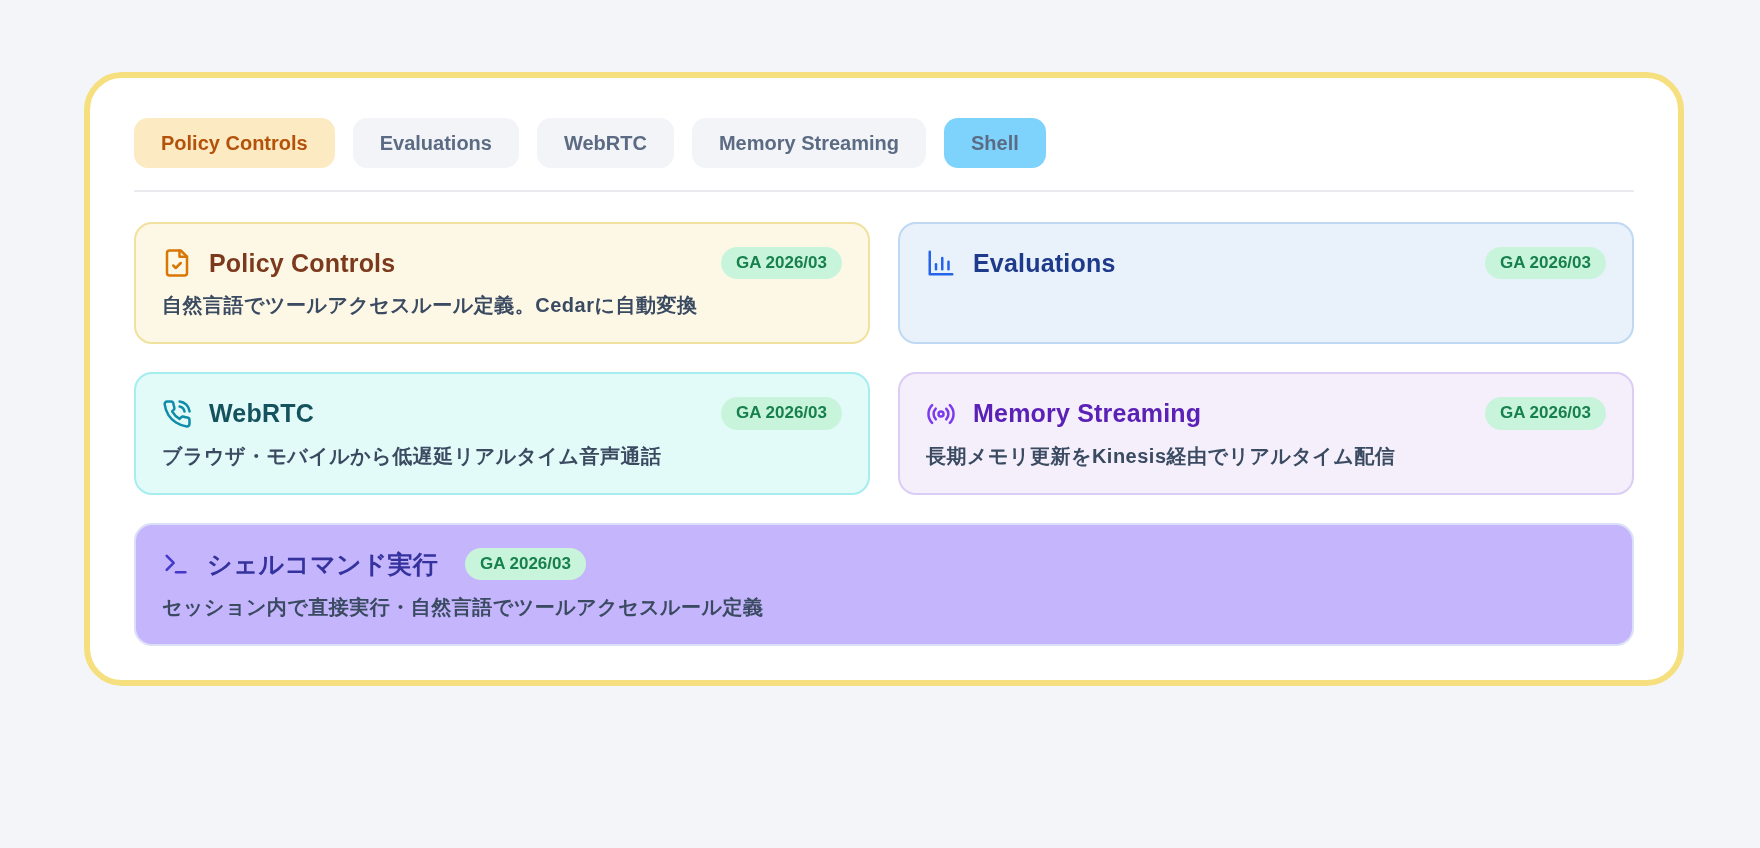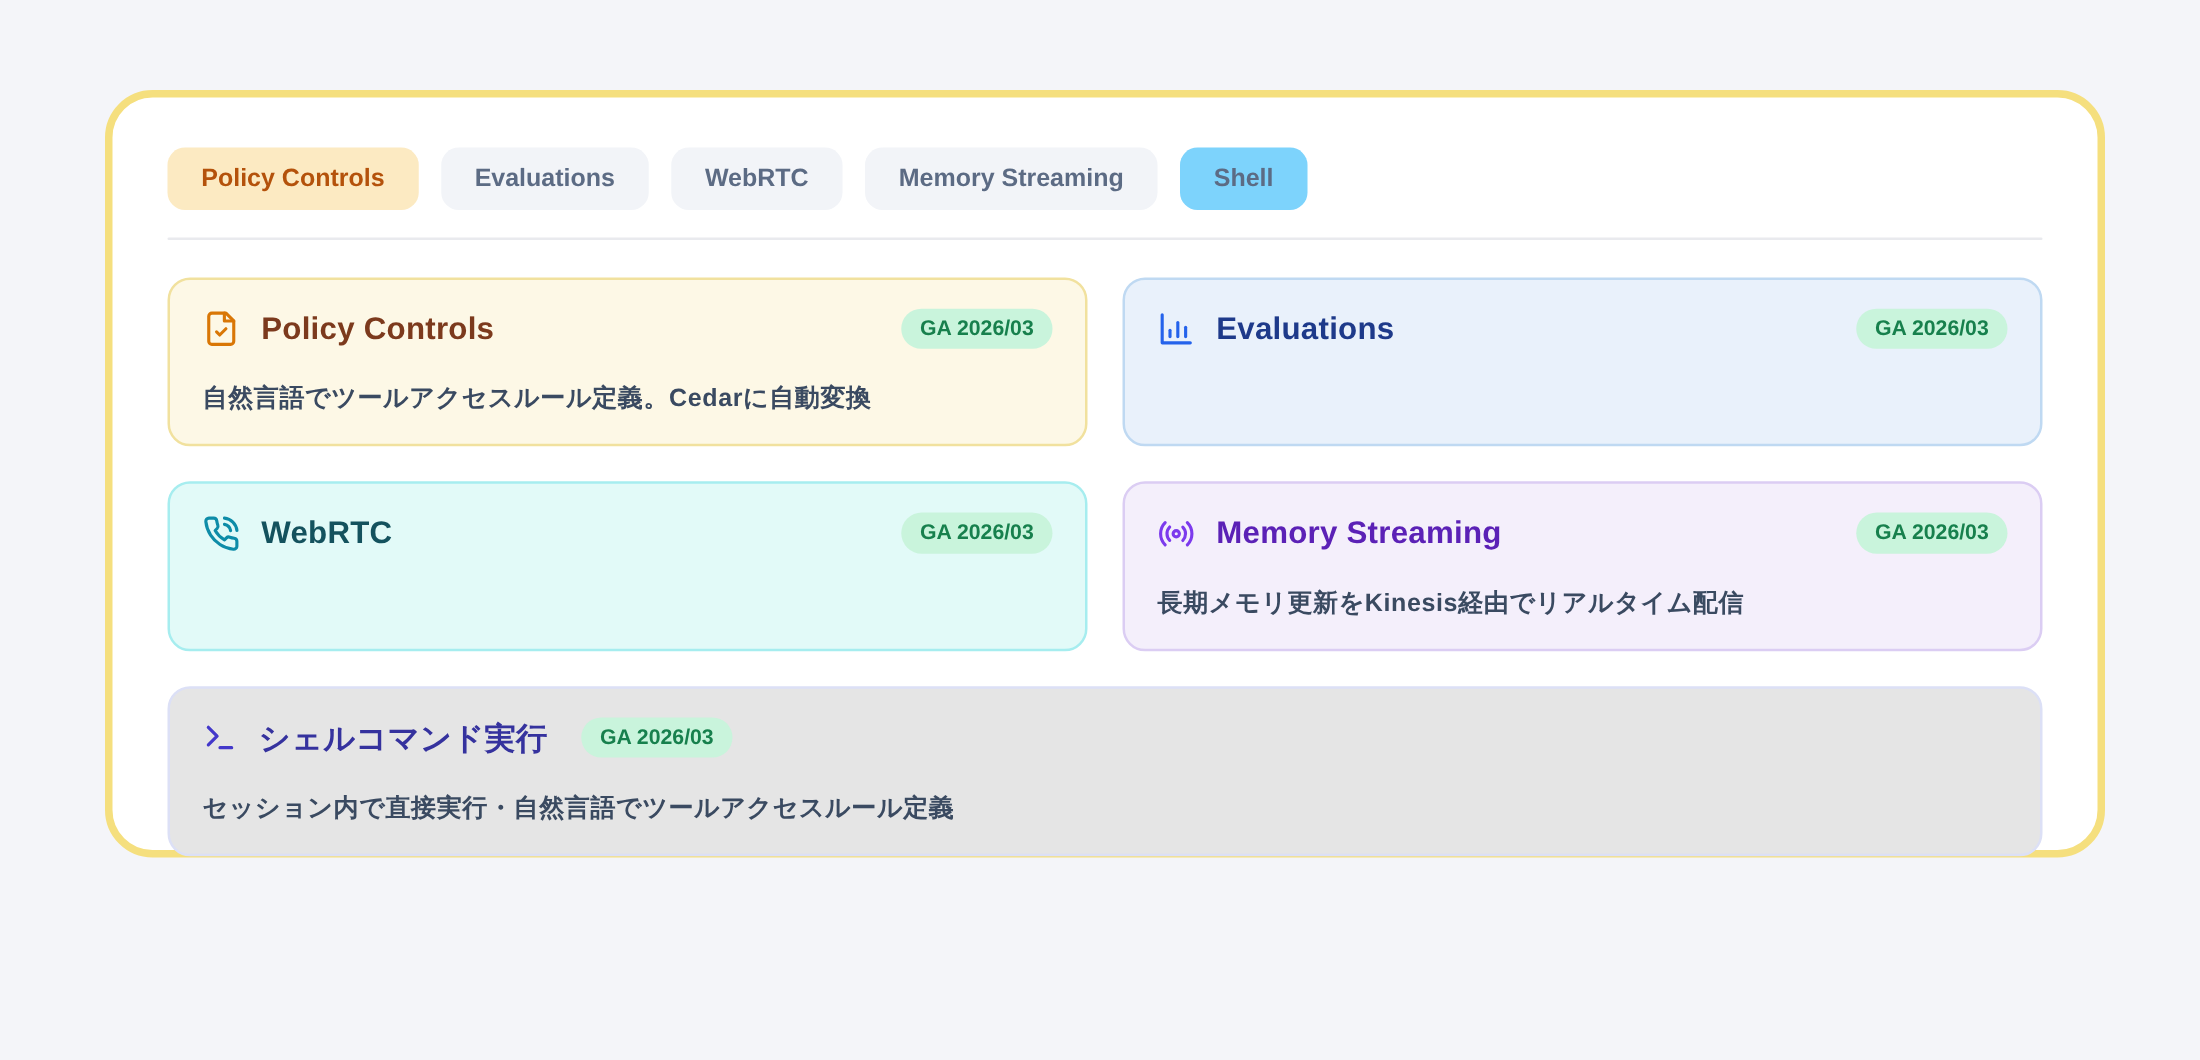--- a/index.html
+++ b/index.html
@@ -55,21 +55,21 @@
     font-weight: 700;
     padding: 6px 15px;
     border-radius: 999px;
     white-space: nowrap;
     line-height: 1.2;
     text-align: center;
   }
   .card-head .badge.end { margin-left: auto; }
   .card-head .badge.inline { margin-left: 10px; }
   .card-desc {
-    margin-top: 26px;
+    margin-top: 13px;
     font-size: 20px;
     font-weight: 700;
     letter-spacing: 0.5px;
   }
 </style>
 </head>
 <body style="background: rgb(244, 245, 249);">
 
 <div class="panel" style="background-color: rgb(255, 255, 255); border-color: rgb(245, 223, 126);">
 
@@ -120,40 +120,41 @@
         <span class="card-icon" style="color: rgb(14, 140, 168);">
           <svg width="30" height="30" viewBox="0 0 24 24" fill="none" stroke="currentColor" stroke-width="2" stroke-linecap="round" stroke-linejoin="round">
             <path d="M22 16.92v3a2 2 0 0 1-2.18 2 19.79 19.79 0 0 1-8.63-3.07 19.5 19.5 0 0 1-6-6 19.79 19.79 0 0 1-3.07-8.67A2 2 0 0 1 4.11 2h3a2 2 0 0 1 2 1.72 12.84 12.84 0 0 0 .7 2.81 2 2 0 0 1-.45 2.11L8.09 9.91a16 16 0 0 0 6 6l1.27-1.27a2 2 0 0 1 2.11-.45 12.84 12.84 0 0 0 2.81.7A2 2 0 0 1 22 16.92z"></path>
             <path d="M14.05 2a9 9 0 0 1 8 7.94"></path>
             <path d="M14.05 6A5 5 0 0 1 18 10"></path>
           </svg>
         </span>
         <h3 class="card-title" style="color: rgb(20, 82, 94);">WebRTC</h3>
         <span class="badge end" style="background-color: rgb(201, 244, 220); color: rgb(23, 128, 77);">GA 2026/03</span>
       </div>
+      <p class="card-desc" style="color: rgb(58, 74, 97);">ブラウザ・モバイルから低遅延リアルタイム音声通話</p>
     </div>
 
     <div class="card" style="background-color: rgb(244, 239, 251); border-color: rgb(219, 205, 243);">
       <div class="card-head">
         <span class="card-icon" style="color: rgb(124, 58, 237);">
           <svg width="30" height="30" viewBox="0 0 24 24" fill="none" stroke="currentColor" stroke-width="2" stroke-linecap="round" stroke-linejoin="round">
             <circle cx="12" cy="12" r="2"></circle>
             <path d="M7.8 16.2c-2.3-2.3-2.3-6.1 0-8.5"></path>
             <path d="M16.2 7.8c2.3 2.3 2.3 6.1 0 8.5"></path>
             <path d="M4.9 19.1C1 15.2 1 8.8 4.9 4.9"></path>
             <path d="M19.1 4.9C23 8.8 23 15.2 19.1 19.1"></path>
           </svg>
         </span>
         <h3 class="card-title" style="color: rgb(91, 33, 182);">Memory Streaming</h3>
         <span class="badge end" style="background-color: rgb(201, 244, 220); color: rgb(23, 128, 77);">GA 2026/03</span>
       </div>
       <p class="card-desc" style="color: rgb(58, 74, 97);">長期メモリ更新をKinesis経由でリアルタイム配信</p>
     </div>
 
-    <div class="card wide" style="background-color: #e5e5e5; border-color: rgb(220, 224, 246);">
+    <div class="card wide" style="background-color: #c4b5fd; border-color: rgb(220, 224, 246);">
       <div class="card-head">
         <span class="card-icon" style="color: rgb(67, 56, 202);">
           <svg width="28" height="28" viewBox="0 0 24 24" fill="none" stroke="currentColor" stroke-width="2.2" stroke-linecap="round" stroke-linejoin="round">
             <path d="m4 17 6-6-6-6"></path>
             <path d="M12 19h8"></path>
           </svg>
         </span>
         <h3 class="card-title" style="color: rgb(53, 50, 158);">シェルコマンド実行</h3>
         <span class="badge inline" style="background-color: rgb(201, 244, 220); color: rgb(23, 128, 77);">GA 2026/03</span>
       </div>

